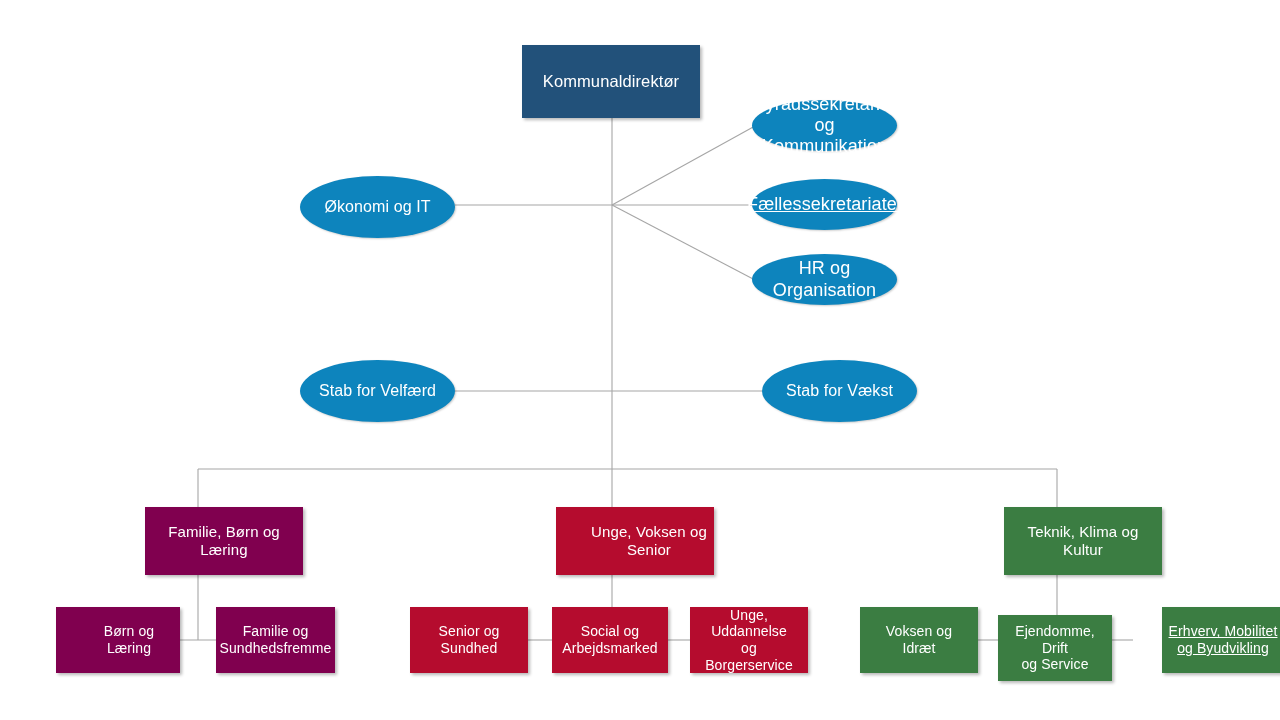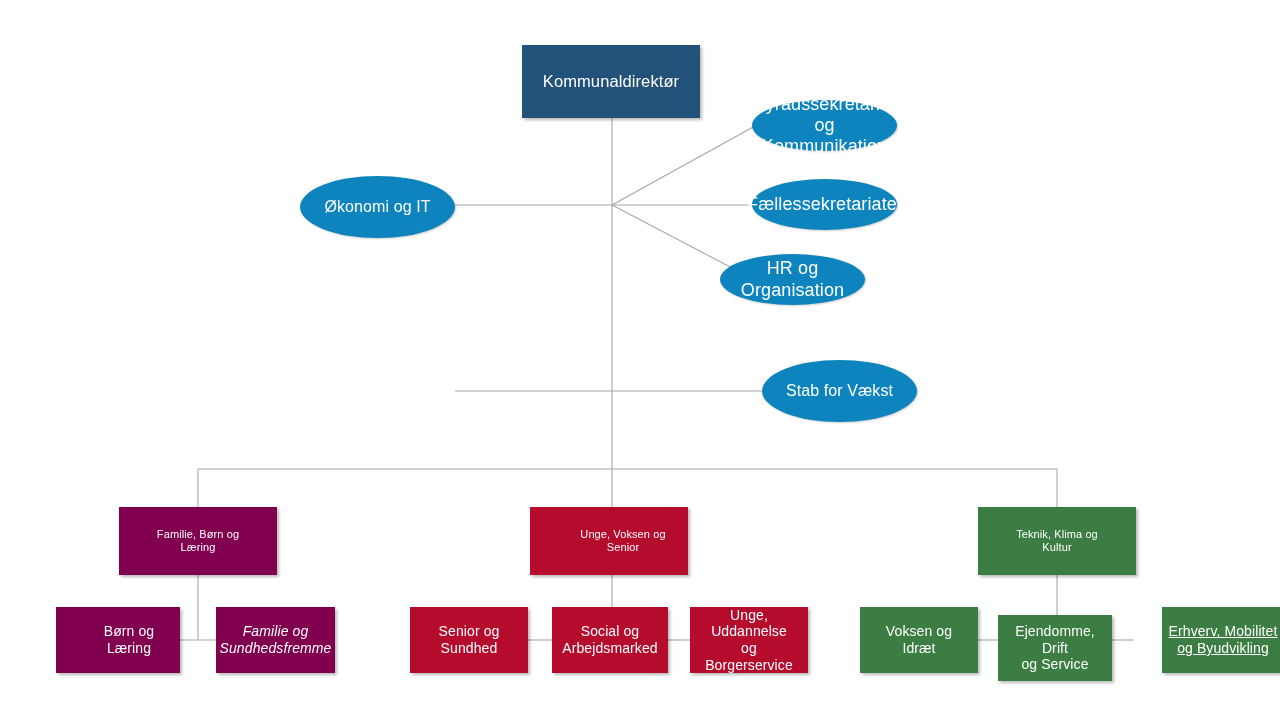--- a/index.html
+++ b/index.html
@@ -44,21 +44,21 @@
   .ellipse {
     border-radius: 50%;
     box-shadow: 1px 1px 2px rgba(0,0,0,0.20);
   }
   .root      { background: #22517a; font-size: 16.5px; }
   .staff     { background: #0d84bd; font-size: 16px; }
   .staff-sm  { background: #0d84bd; font-size: 18px; }
   .dept-a    { background: #80004f; }
   .dept-b    { background: #b50c2e; }
   .dept-c    { background: #3b7d42; }
-  .lvl1      { font-size: 11px; }
+  .lvl1      { font-size: 15px; margin-left: 26px; }
   .lvl2      { font-size: 14px; }
 </style>
 </head>
 <body>
 
 <div id="canvas">
 
   <svg id="wires" viewBox="0 0 1280 720" xmlns="http://www.w3.org/2000/svg">
     <g stroke="#a6a6a6" stroke-width="1.1" fill="none" shape-rendering="geometricPrecision">
 
@@ -89,36 +89,37 @@
       <line x1="978" y1="640" x2="998" y2="640"></line>
       <line x1="1112" y1="640" x2="1133" y2="640"></line>
     </g>
   </svg>
 
   <div class="node rect root" style="left:522px; top:45px; width:178px; height:73px;">Kommunaldirektør</div>
 
   <div class="node ellipse staff-sm" style="left:752px; top:100px; width:145px; height:51px;">Byrådssekretariat
 og Kommunikation</div>
 
-  <div class="node ellipse staff-sm" style="left:752px; top:179px; width:145px; height:51px;">Fællessekretariatet</div>
+  <div class="node ellipse staff-sm" style="left:752px; top:179px; width:145px; height:51px;text-decoration:underline;">Fællessekretariatet</div>
 
-  <div class="node ellipse staff-sm" style="left:720px; top:254px; width:145px; height:51px;">HR og Organisation</div>
+  <div class="node ellipse staff-sm" style="left:752px; top:254px; width:145px; height:51px;">HR og Organisation</div>
 
   <div class="node ellipse staff" style="left:300px; top:176px; width:155px; height:62px;">Økonomi og IT</div>
 
+  <div class="node ellipse staff" style="left:300px; top:360px; width:155px; height:62px;">Stab for Velfærd</div>
 
   <div class="node ellipse staff" style="left:762px; top:360px; width:155px; height:62px;">Stab for Vækst</div>
 
   <div class="node rect dept-a lvl1" style="left:119px; top:507px; width:158px; height:68px;">Familie, Børn og
 Læring</div>
 
   <div class="node rect dept-a lvl2" style="left:56px; top:607px; width:124px; height:66px;padding-left:28px;">Børn og
 Læring</div>
 
-  <div class="node rect dept-a lvl2" style="left:216px; top:607px; width:119px; height:66px;font-style:italic;">Familie og
+  <div class="node rect dept-a lvl2" style="left:216px; top:607px; width:119px; height:66px;">Familie og
 Sundhedsfremme</div>
 
   <div class="node rect dept-b lvl1" style="left:530px; top:507px; width:158px; height:68px;padding-left:34px;">Unge, Voksen og
 Senior</div>
 
   <div class="node rect dept-b lvl2" style="left:410px; top:607px; width:118px; height:66px;">Senior og
 Sundhed</div>
 
   <div class="node rect dept-b lvl2" style="left:690px; top:607px; width:118px; height:66px;">Unge, Uddannelse
 og Borgerservice</div>

